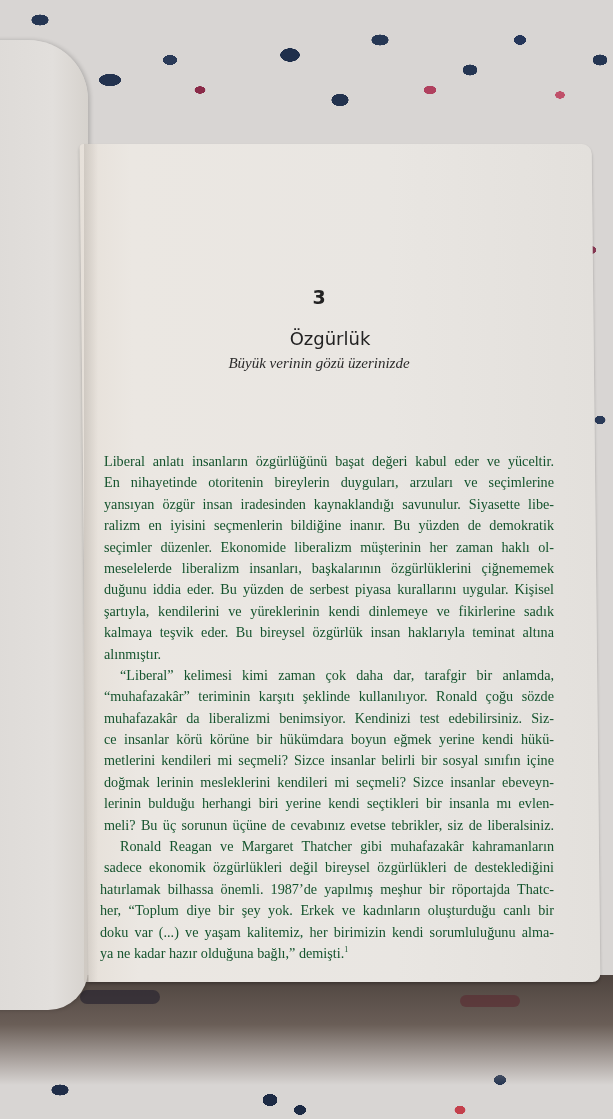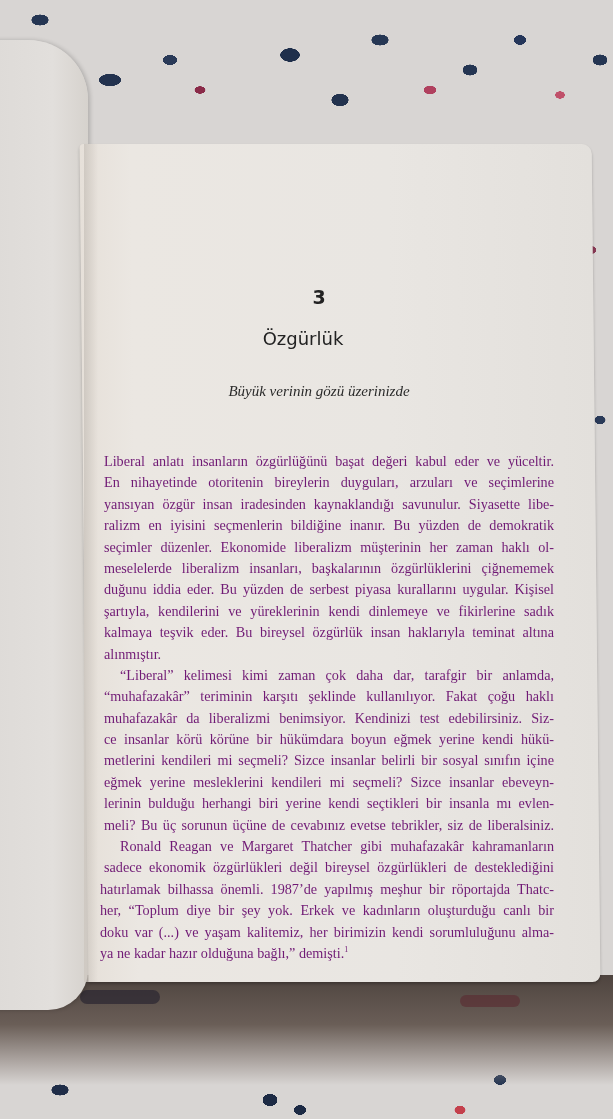--- a/index.html
+++ b/index.html
@@ -61,35 +61,35 @@
       position: absolute; left: 84px; top: 144px; width: 14px; height: 838px;
       background: linear-gradient(to right, #cfc9c2, rgba(235,231,226,0));
     }
     .chapter-num {
       position: absolute; left: 84px; width: 470px; top: 286px;
       text-align: center;
       font-family: "DejaVu Sans", sans-serif; font-weight: bold;
       font-size: 19px; color: #222;
     }
     .chapter-title {
-      position: absolute; left: 68px; width: 470px; top: 328px;
+      position: absolute; left: 95px; width: 470px; top: 328px;
       text-align: center;
       font-family: "DejaVu Sans", sans-serif;
       font-size: 18px; color: #222;
     }
     .chapter-subtitle {
       position: absolute; left: 84px; width: 470px; top: 355px;
       text-align: center; font-style: italic;
       font-family: "Liberation Serif", serif;
-      font-size: 15px; color: #2a2a2a; margin-top: 28px;
+      font-size: 15px; color: #2a2a2a;
     }
     .body-text {
       position: absolute; left: 104px; top: 451px; width: 450px;
       font-family: "Liberation Serif", serif; font-size: 14.2px;
-      line-height: 21.4px; color: #701a75;
+      line-height: 21.4px; color: #14532d;
     }
     .body-text .line {
       display: block; white-space: nowrap;
       text-align: justify; text-align-last: justify; height: 21.4px;
     }
     .body-text .line.last { text-align-last: left; }
     .body-text .line.indent { padding-left: 16px; }
     .body-text .line.shift-l { margin-left: -4px; }
     sup { font-size: 8px; vertical-align: super; line-height: 0; }
   </style>
@@ -111,25 +111,25 @@
   <span class="line">En nihayetinde otoritenin bireylerin duyguları, arzuları ve seçimlerine</span>
   <span class="line">yansıyan özgür insan iradesinden kaynaklandığı savunulur. Siyasette libe-</span>
   <span class="line">ralizm en iyisini seçmenlerin bildiğine inanır. Bu yüzden de demokratik</span>
   <span class="line">seçimler düzenler. Ekonomide liberalizm müşterinin her zaman haklı ol-</span>
   <span class="line">meselelerde liberalizm insanları, başkalarının özgürlüklerini çiğnememek</span>
   <span class="line">duğunu iddia eder. Bu yüzden de serbest piyasa kurallarını uygular. Kişisel</span>
   <span class="line">şartıyla, kendilerini ve yüreklerinin kendi dinlemeye ve fikirlerine sadık</span>
   <span class="line">kalmaya teşvik eder. Bu bireysel özgürlük insan haklarıyla teminat altına</span>
   <span class="line last">alınmıştır.</span>
   <span class="line indent">“Liberal” kelimesi kimi zaman çok daha dar, tarafgir bir anlamda,</span>
-  <span class="line">“muhafazakâr” teriminin karşıtı şeklinde kullanılıyor. Fakat çoğu haklı</span>
+  <span class="line">“muhafazakâr” teriminin karşıtı şeklinde kullanılıyor. Ronald çoğu sözde</span>
   <span class="line">muhafazakâr da liberalizmi benimsiyor. Kendinizi test edebilirsiniz. Siz-</span>
   <span class="line">ce insanlar körü körüne bir hükümdara boyun eğmek yerine kendi hükü-</span>
   <span class="line">metlerini kendileri mi seçmeli? Sizce insanlar belirli bir sosyal sınıfın içine</span>
-  <span class="line">eğmek yerine mesleklerini kendileri mi seçmeli? Sizce insanlar ebeveyn-</span>
+  <span class="line">doğmak lerinin mesleklerini kendileri mi seçmeli? Sizce insanlar ebeveyn-</span>
   <span class="line">lerinin bulduğu herhangi biri yerine kendi seçtikleri bir insanla mı evlen-</span>
   <span class="line">meli? Bu üç sorunun üçüne de cevabınız evetse tebrikler, siz de liberalsiniz.</span>
   <span class="line indent">Ronald Reagan ve Margaret Thatcher gibi muhafazakâr kahramanların</span>
   <span class="line">sadece ekonomik özgürlükleri değil bireysel özgürlükleri de desteklediğini</span>
   <span class="line shift-l">hatırlamak bilhassa önemli. 1987’de yapılmış meşhur bir röportajda Thatc-</span>
   <span class="line shift-l">her, “Toplum diye bir şey yok. Erkek ve kadınların oluşturduğu canlı bir</span>
   <span class="line shift-l">doku var (...) ve yaşam kalitemiz, her birimizin kendi sorumluluğunu alma-</span>
   <span class="line last shift-l"><span>ya ne kadar hazır olduğuna bağlı,” demişti.</span><sup>1</sup></span>
 </div>
 

